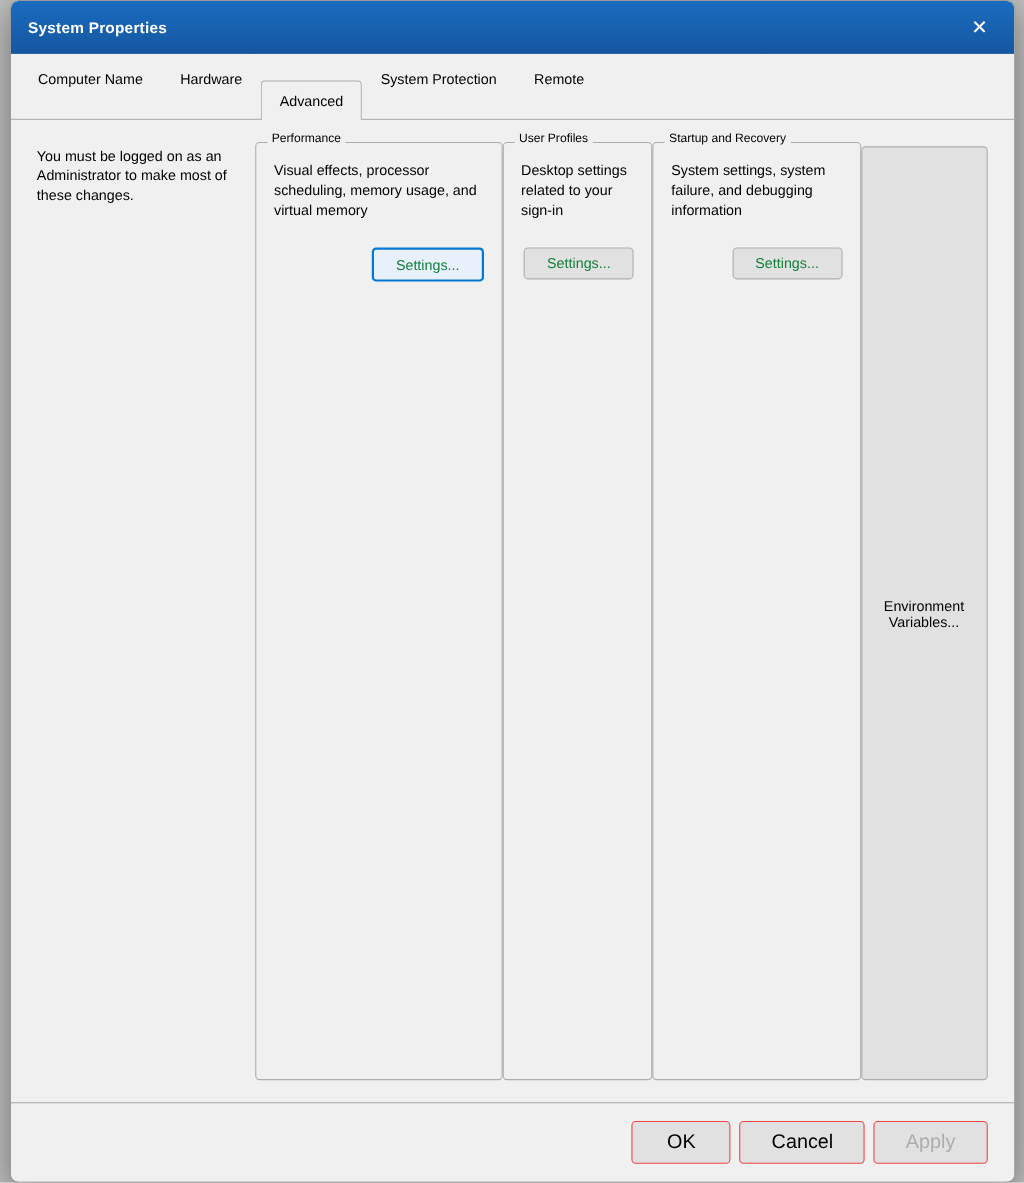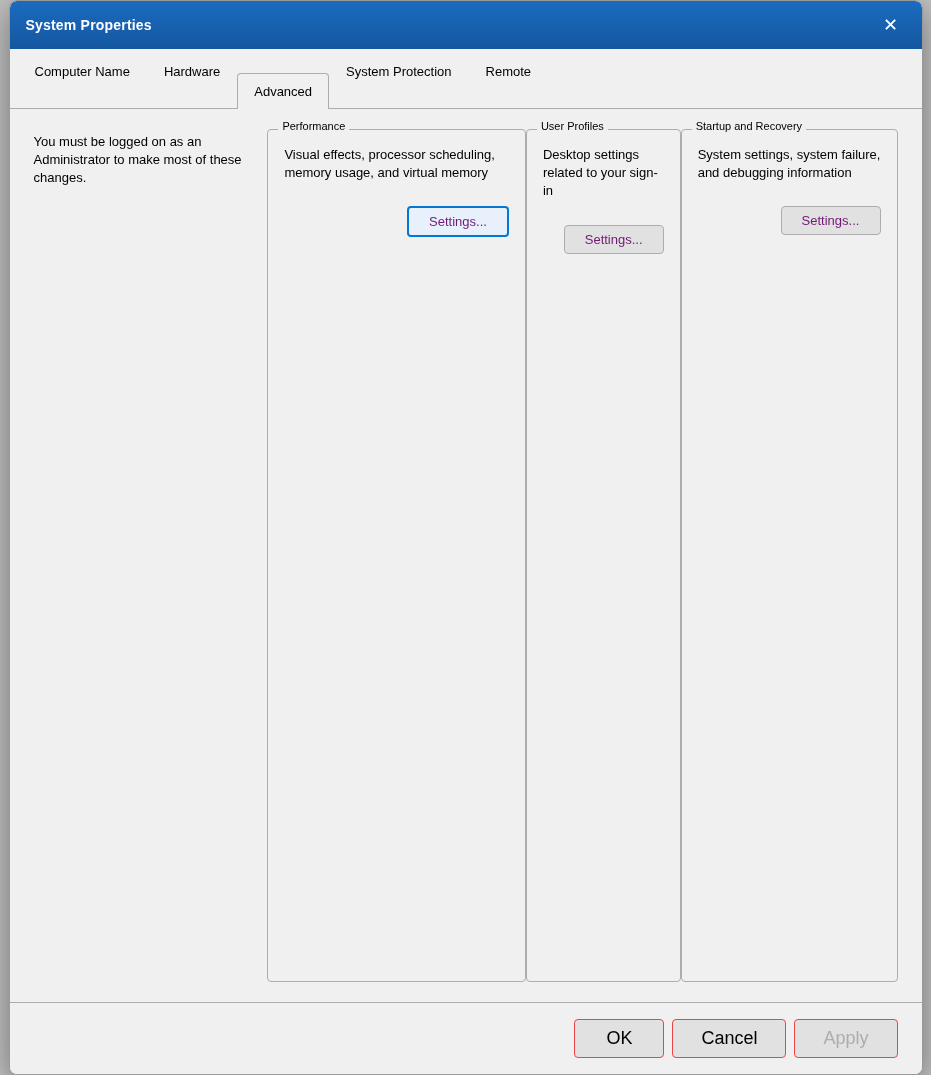--- a/index.html
+++ b/index.html
@@ -117,21 +117,21 @@
       display: flex;
       justify-content: flex-end;
     }
     .settings-btn {
       padding: 6px 20px;
       font-size: 13px;
       background: #e1e1e1;
       border: 1px solid #adadad;
       border-radius: 4px;
       cursor: pointer;
-      color: #701a75;
+      color: #15803d;
       min-width: 100px;
     }
     .settings-btn.highlighted {
       border: 2px solid #0078d4;
       background: #e8f0fb;
     }
     .env-vars-row {
       display: flex;
       justify-content: flex-end;
       margin-top: 4px;
@@ -210,20 +210,23 @@
     <div class="group-box">
       <span class="group-label">Startup and Recovery</span>
       <div class="group-desc">System settings, system failure, and debugging information</div>
       <div class="group-btn-row">
         <button class="settings-btn">Settings...</button>
       </div>
     </div>
 
     <div class="spacer"></div>
 
+    <div class="env-vars-row">
+      <button class="env-btn">Environment Variables...</button>
+    </div>
   </div>
 
   <div class="footer">
     <button class="footer-btn">OK</button>
     <button class="footer-btn">Cancel</button>
     <button class="footer-btn disabled">Apply</button>
   </div>
 </div>
 
 </body></html>

